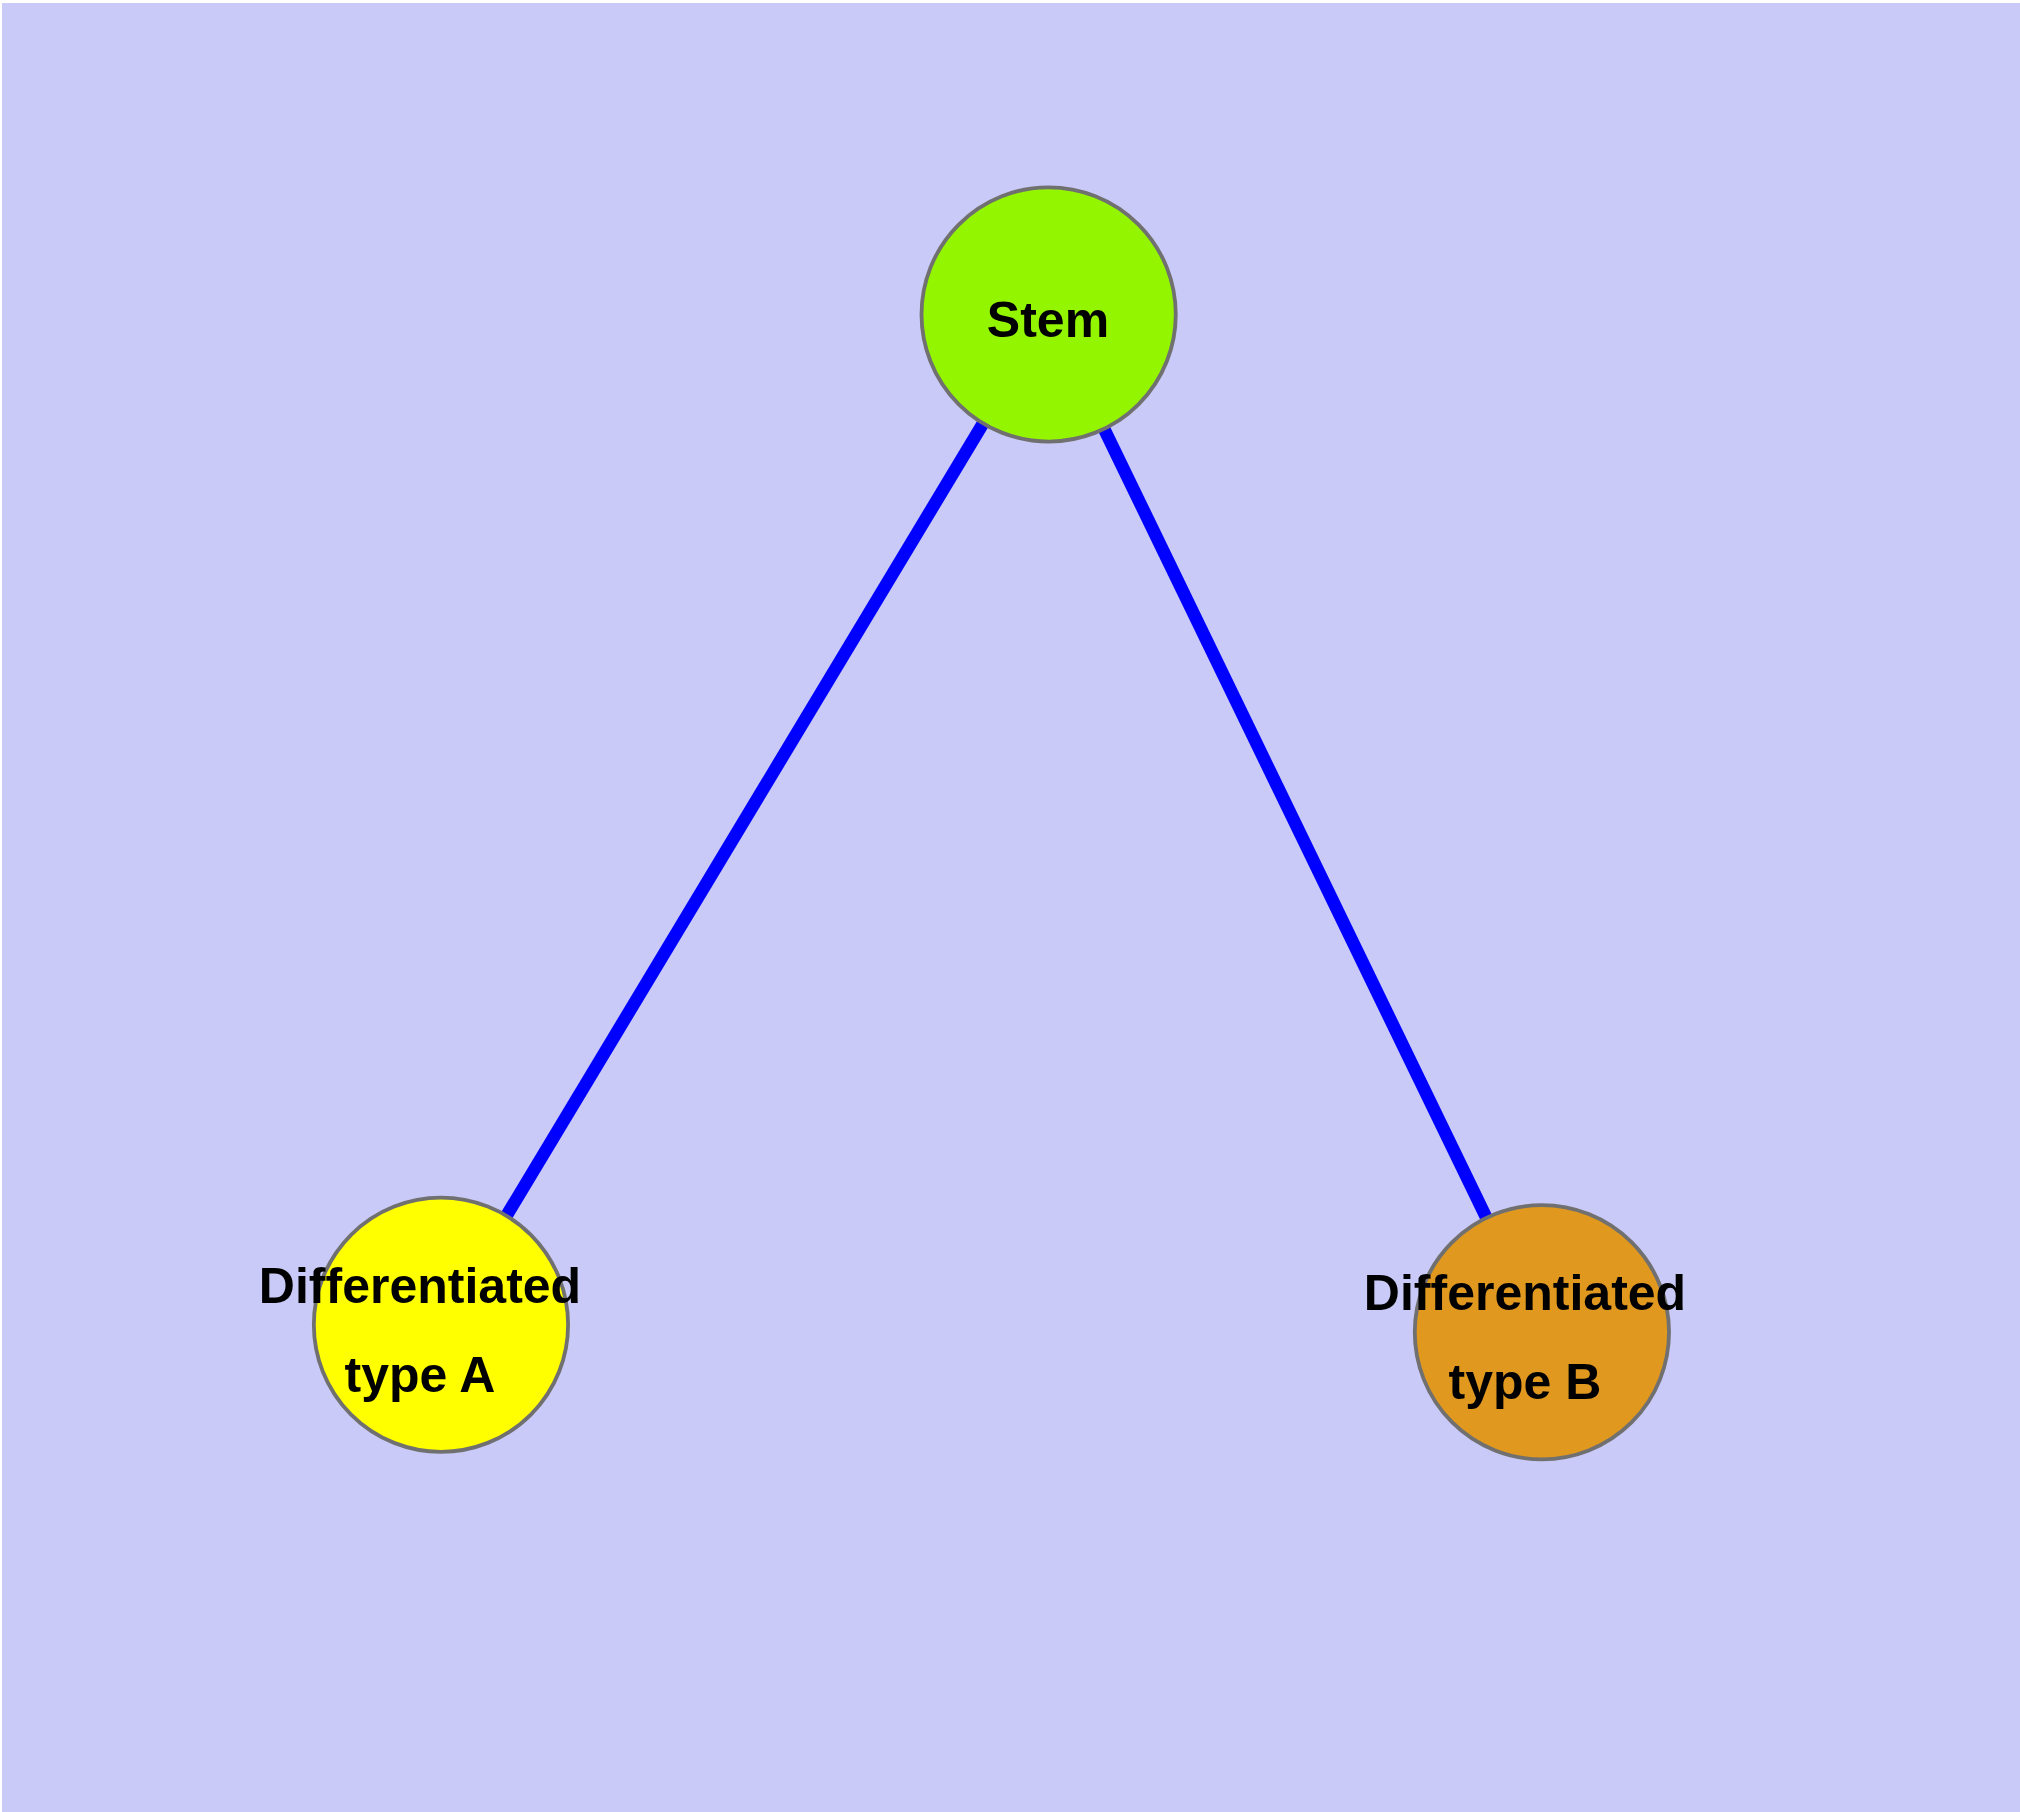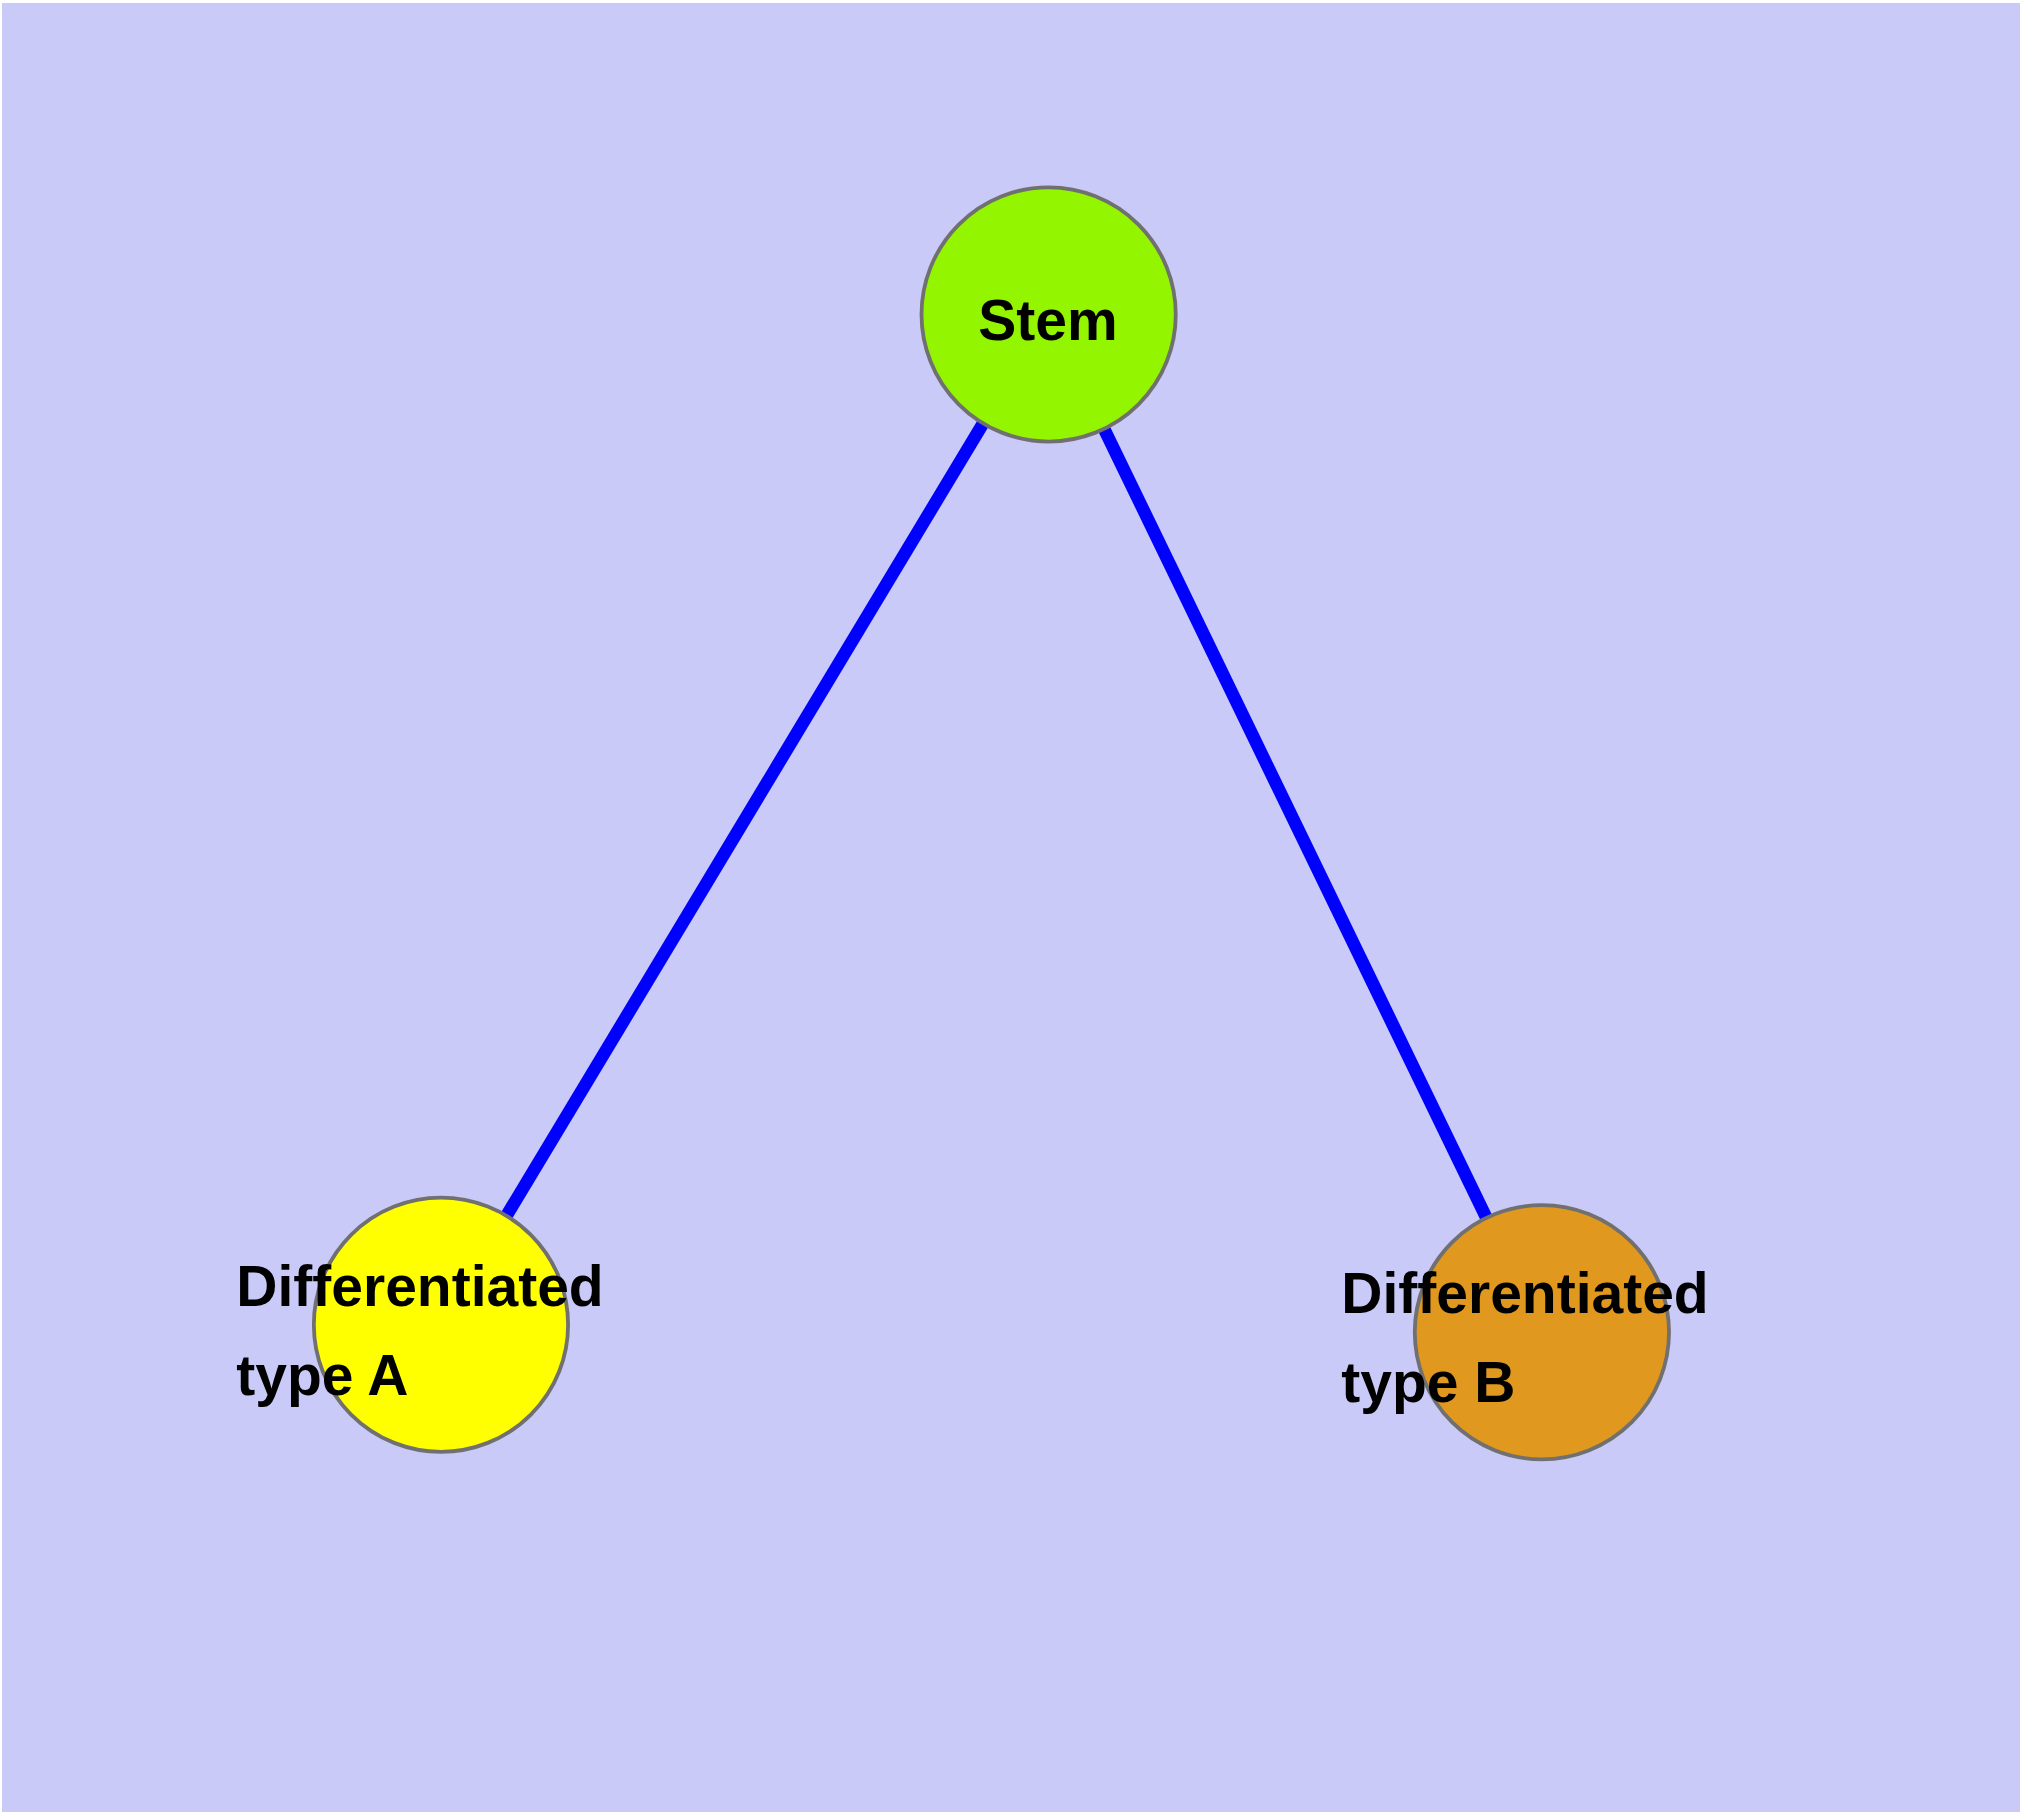--- a/index.html
+++ b/index.html
@@ -16,23 +16,23 @@
   }
   #graph-svg {
     position: absolute;
     left: 0;
     top: 0;
   }
   .node-label {
     position: absolute;
     transform: translate(-50%, -50%);
     font-weight: bold;
-    font-size: 57px;
+    font-size: 50px;
     line-height: 89px;
-    text-align: left;
+    text-align: center;
     white-space: pre-line;
     color: #000000;
   }
   .white-margin-top {
     position: absolute;
     left: 0; top: 0;
     width: 100%; height: 2.5px;
     background: #ffffff;
   }
   .white-margin-left {

